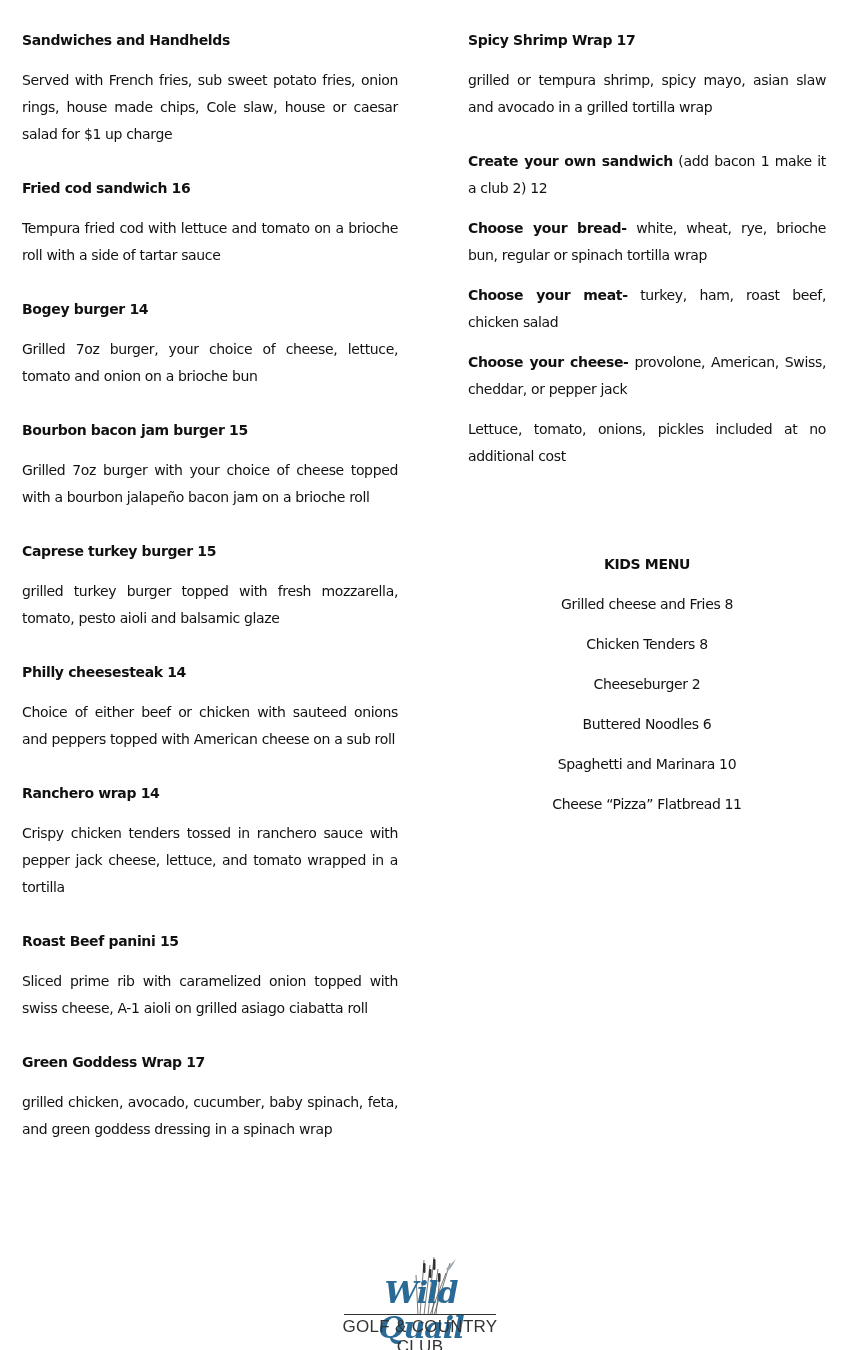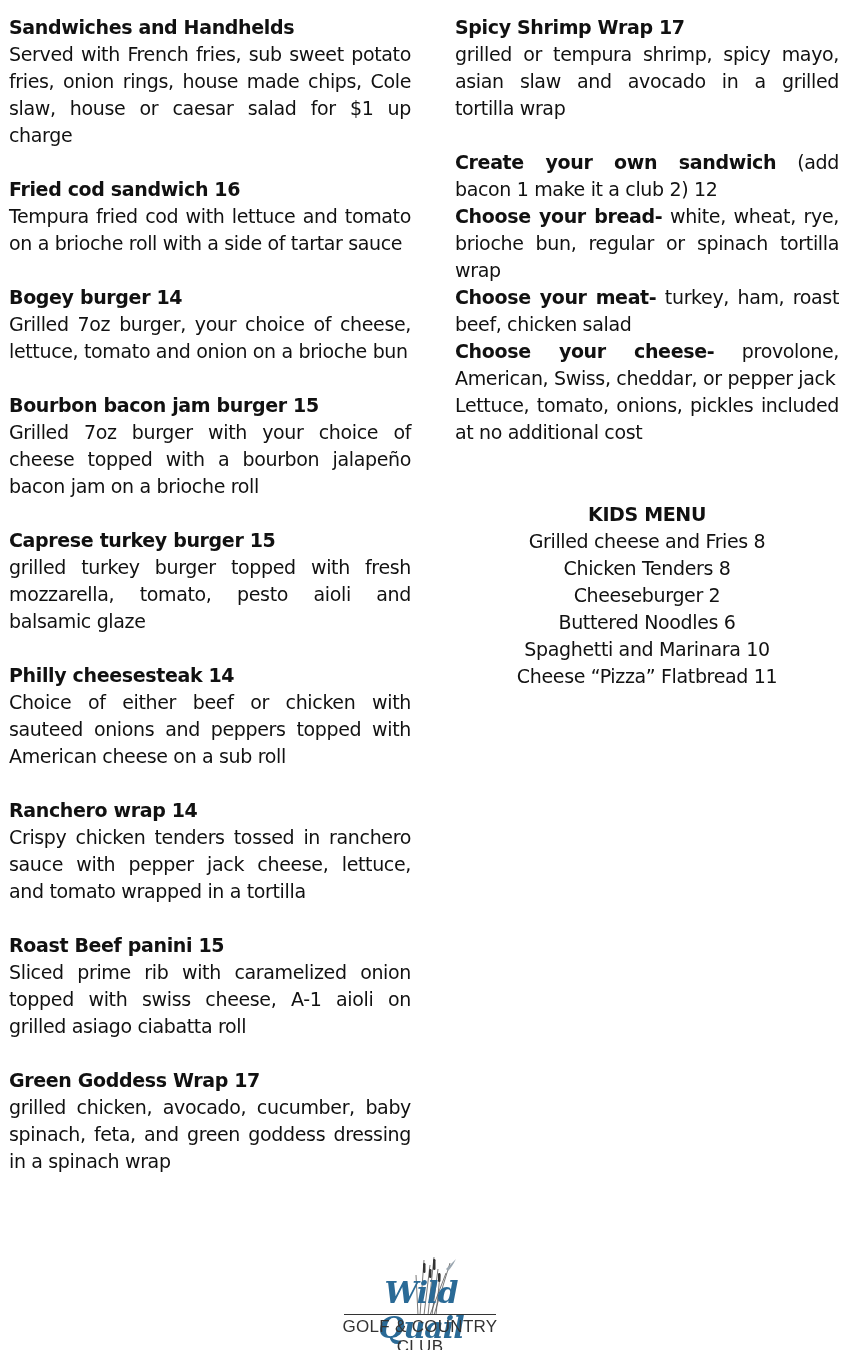--- a/index.html
+++ b/index.html
@@ -4,22 +4,22 @@
 <style>
   html, body { margin: 0; padding: 0; background: #ffffff; }
   body {
     width: 850px; height: 1350px; position: relative; overflow: hidden;
     font-family: "DejaVu Sans", sans-serif; color: #111111;
   }
   .col { position: absolute; top: 14px; }
   .col-left { left: 9px; width: 402px; }
   .col-right { left: 455px; width: 384px; }
   .p {
-    font-size: 19px; line-height: 27px; text-align: justify;
-    margin: 0; letter-spacing: -0.35px;
+    font-size: 14px; line-height: 27px; text-align: justify;
+    margin: 13px; letter-spacing: -0.35px;
   }
   .b { font-weight: bold; text-align: left; }
   .gap { height: 27px; }
   .item { margin-bottom: 27px; }
   .kids .p { text-align: center; }
   .logo {
     position: absolute; left: 340px; top: 1255px; width: 160px; height: 82px;
   }
   .logo-script {
     position: absolute; left: 2px; top: 20px; width: 158px; text-align: center;

